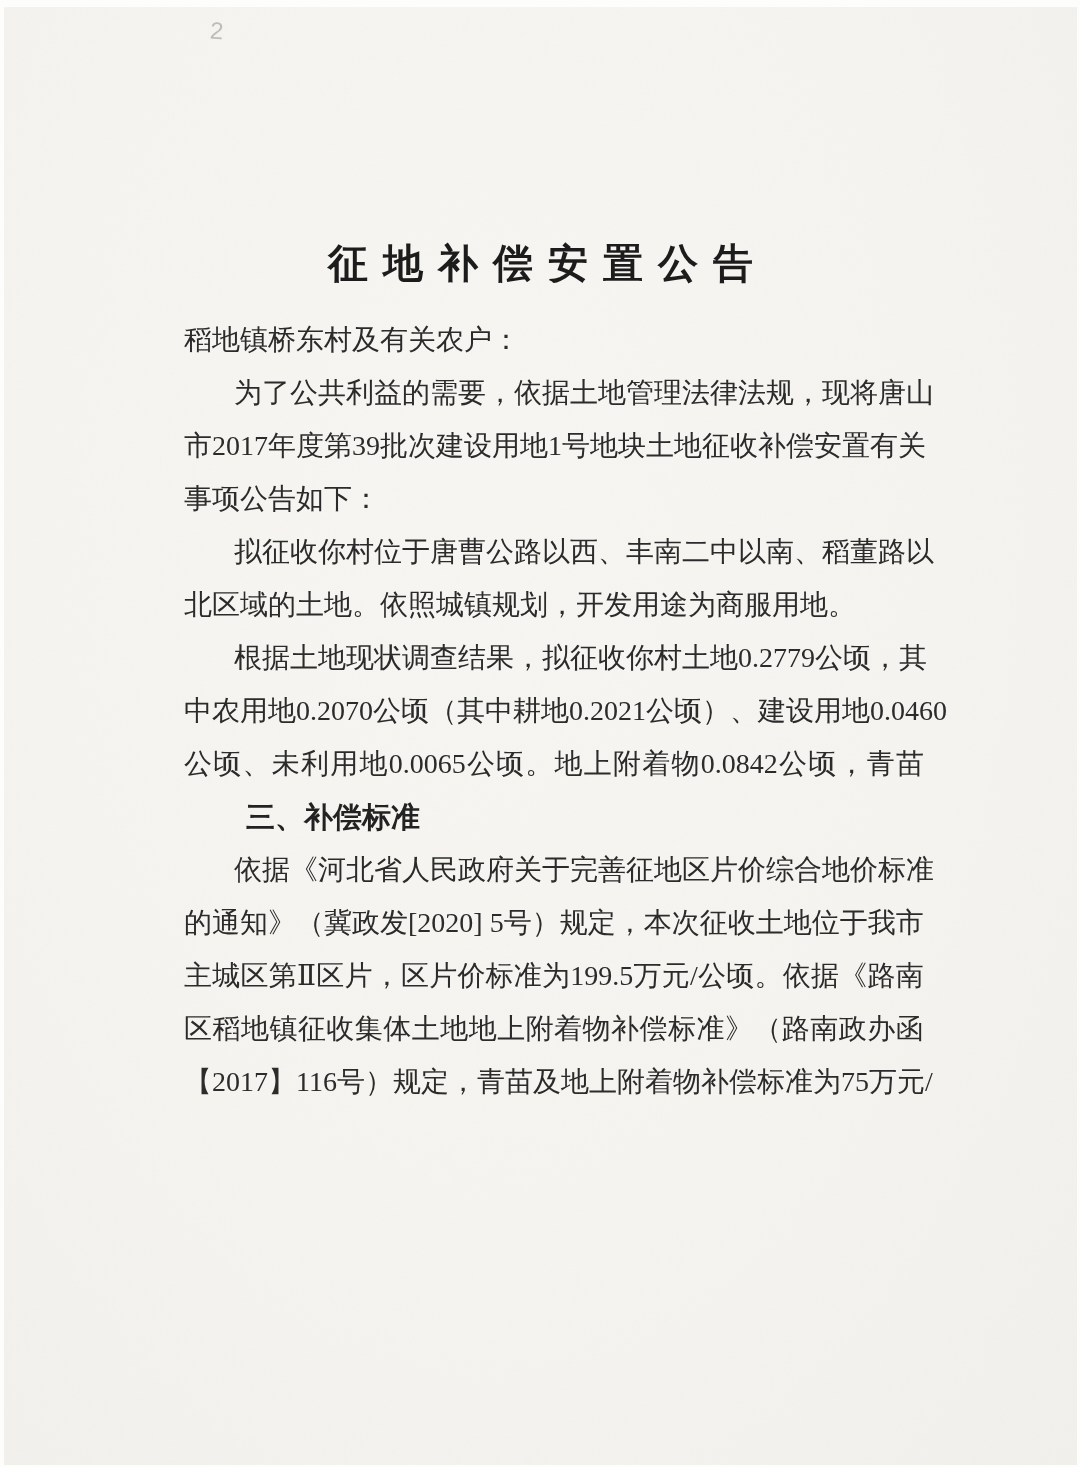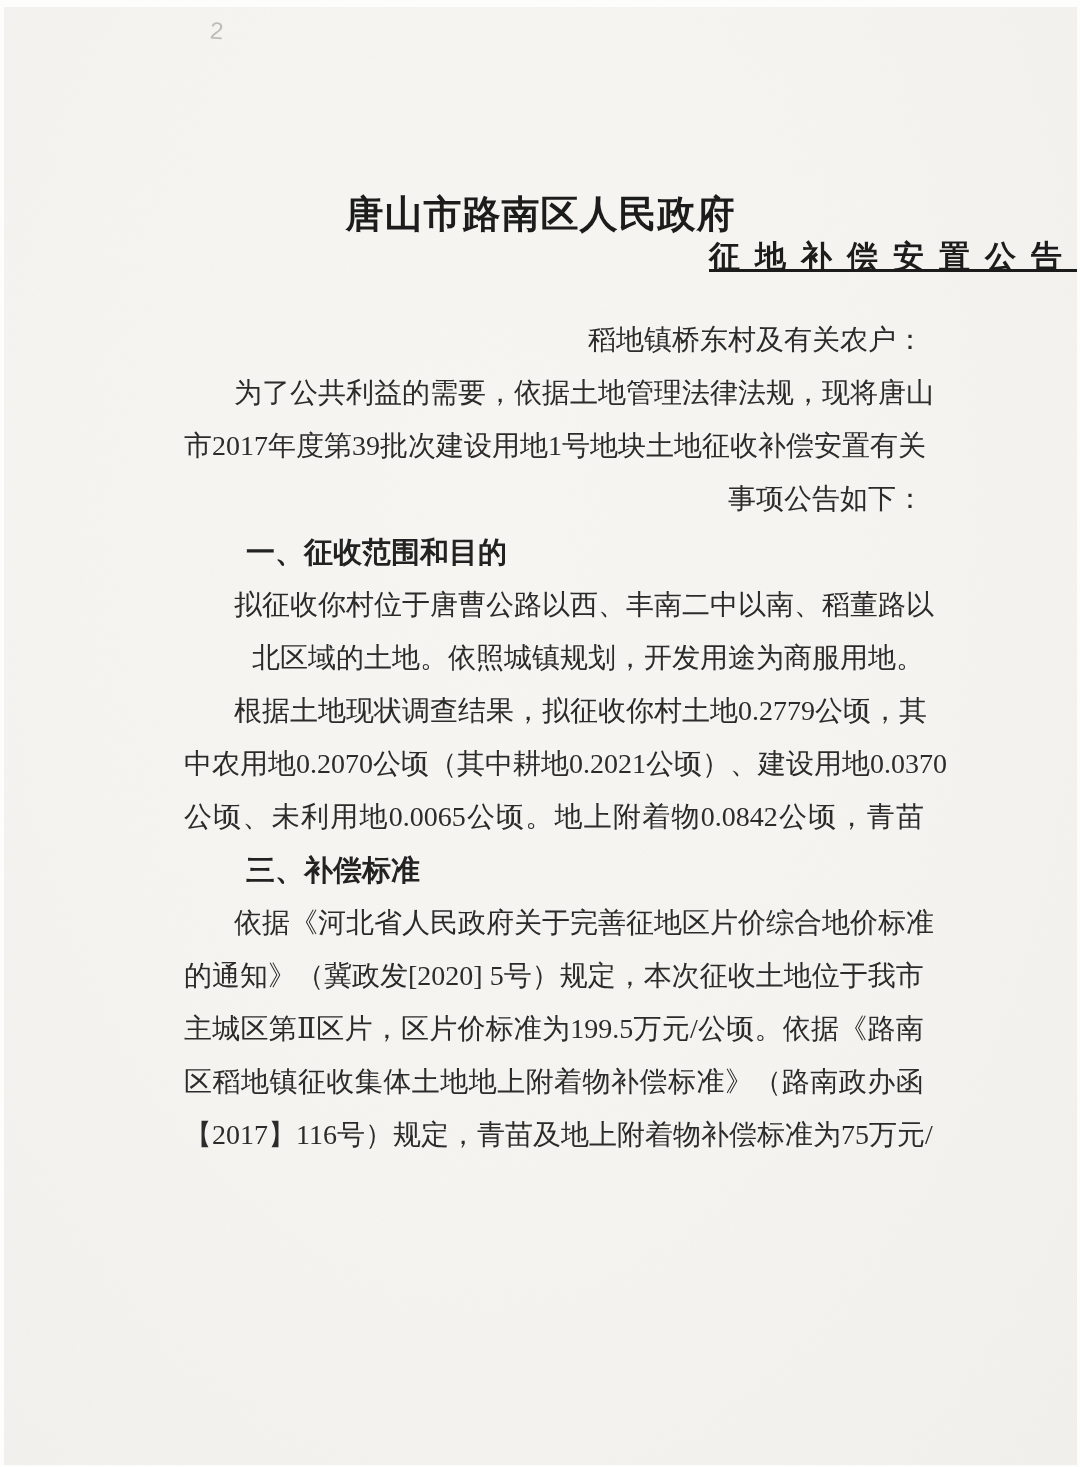--- a/index.html
+++ b/index.html
@@ -41,28 +41,27 @@
     text-align: center;
     font-family: "Liberation Sans", "DejaVu Sans", sans-serif;
     font-weight: bold;
     font-size: 38px;
     letter-spacing: 1px;
     color: #1c1c1c;
   }
   .doc-subtitle {
     position: absolute;
     top: 229px; left: 0; right: 0;
-    text-align: right;
+    text-align: center;
     font-family: "Liberation Sans", "DejaVu Sans", sans-serif;
     font-weight: bold;
-    font-size: 31px;
+    font-size: 40px;
     letter-spacing: 15px;
     padding-left: 15px;
     color: #1c1c1c;
-    text-decoration: underline;
   }
   .lines {
     position: absolute;
     top: 314px;
     left: 180px;
     width: 740px;
     color: #2b2b2b;
   }
   .line {
     height: 53px;
@@ -74,21 +73,21 @@
     display: flex;
     justify-content: space-between;
     align-items: baseline;
   }
   .line.justify .indent-spacer {
     display: inline-block;
     width: 50px;
     flex: 0 0 auto;
   }
   .line.plain {
-    text-align: right;
+    text-align: left;
   }
   .line.heading {
     font-family: "Liberation Sans", "DejaVu Sans", sans-serif;
     font-weight: bold;
     font-size: 29px;
     color: #222222;
   }
   .line.heading.indent {
     padding-left: 62px;
   }
@@ -105,21 +104,20 @@
         <feColorMatrix type="matrix" values="0 0 0 0 0.45
                   0 0 0 0 0.44
                   0 0 0 0 0.41
                   0 0 0 0.05 0"></feColorMatrix>
       </filter>
       <rect width="100%" height="100%" filter="url(#grain)"></rect>
     </svg>
 
     <div class="pencil-mark">2</div>
 
-    <div class="doc-title">唐山市路南区人民政府</div>
 
     <div class="doc-subtitle">征地补偿安置公告</div>
 
     <div class="lines">
         <div class="line plain">稻地镇桥东村及有关农户：</div>
         <div class="line justify indent">
           <span class="indent-spacer"></span>
           <span>为</span>
           <span>了</span>
           <span>公</span>
@@ -168,21 +166,20 @@
           <span>征</span>
           <span>收</span>
           <span>补</span>
           <span>偿</span>
           <span>安</span>
           <span>置</span>
           <span>有</span>
           <span>关</span>
         </div>
         <div class="line plain">事项公告如下：</div>
-        <div class="line heading indent">一、征收范围和目的</div>
         <div class="line justify indent">
           <span class="indent-spacer"></span>
           <span>拟</span>
           <span>征</span>
           <span>收</span>
           <span>你</span>
           <span>村</span>
           <span>位</span>
           <span>于</span>
           <span>唐</span>
@@ -246,21 +243,21 @@
           <span>地</span>
           <span>0.2021</span>
           <span>公</span>
           <span>顷</span>
           <span>）</span>
           <span>、</span>
           <span>建</span>
           <span>设</span>
           <span>用</span>
           <span>地</span>
-          <span>0.0370</span>
+          <span>0.0460</span>
         </div>
         <div class="line justify">
           <span>公</span>
           <span>顷</span>
           <span>、</span>
           <span>未</span>
           <span>利</span>
           <span>用</span>
           <span>地</span>
           <span>0.0065</span>

